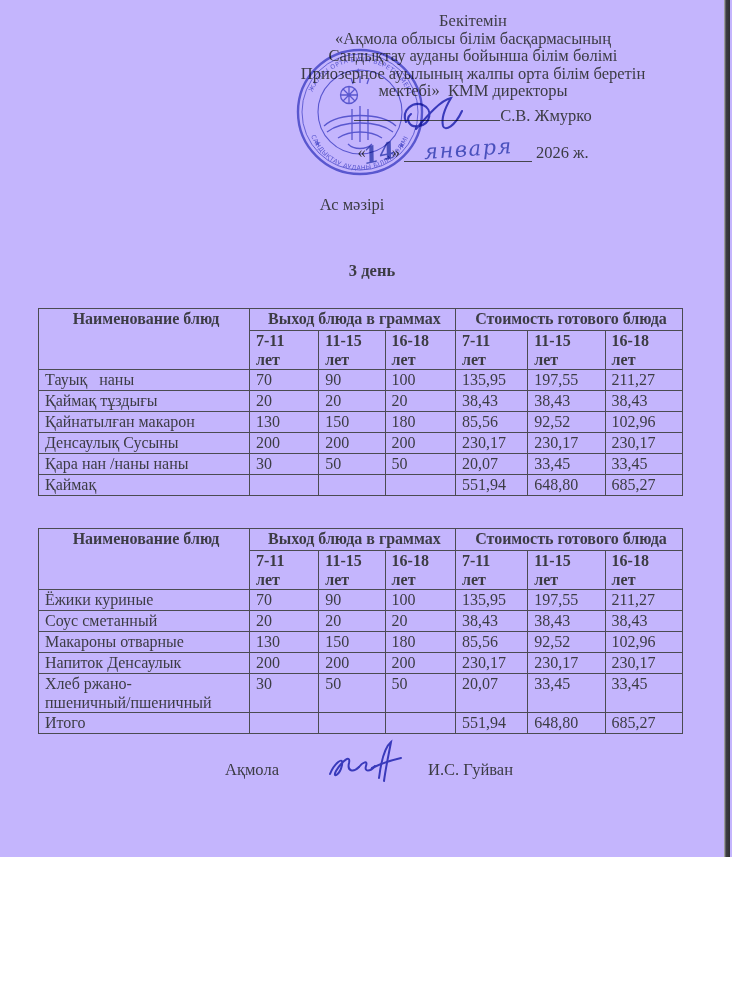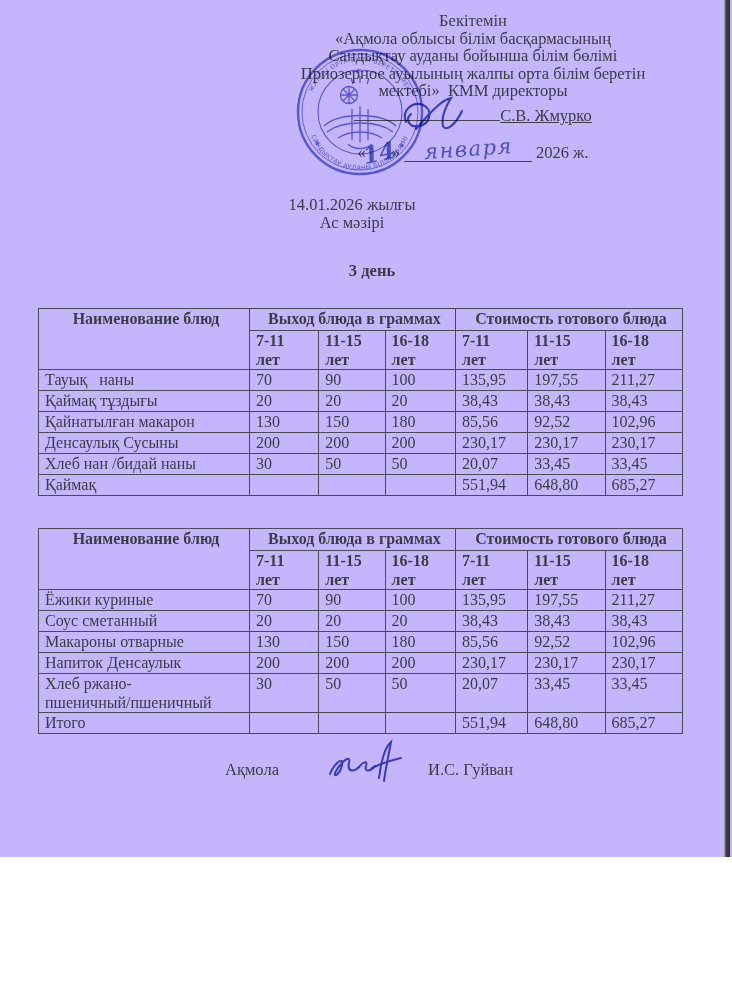--- a/index.html
+++ b/index.html
@@ -7,21 +7,21 @@
     position:relative; width:732px; height:857px; overflow:hidden;
     background:#c4b5fd; color:#3c3c44;
     font-family:"Liberation Serif","DejaVu Serif",serif;
   }
   
   .approval{
     position:absolute; top:12px; left:273px; width:400px;
     text-align:center; font-size:16.5px; line-height:17.6px;
   }
   .approval .line{white-space:pre;}
-  .sig-line{margin-top:5px; white-space:pre;text-decoration:underline;}
+  .sig-line{margin-top:5px; white-space:pre;}
   .u-line{
     display:inline-block; width:146px; height:15px;
     border-bottom:1.6px solid #45454c; vertical-align:baseline;
   }
   .date-line{margin-top:16px; white-space:pre; font-size:16.5px;}
   .hw-day{
     display:inline-block; font-size:23px; font-style:italic; font-weight:bold;
     color:#4a51bd; transform:rotate(-12deg); position:relative; top:3px; margin:0 -3px;
     font-family:"DejaVu Serif",serif;
   }
@@ -124,21 +124,20 @@
   </svg>
 
   <svg class="sig-director" width="72" height="40" viewBox="0 0 72 40">
     <g stroke="#4a51bd" fill="none" stroke-width="2.1" stroke-linecap="round">
       <path d="M10,26 C5,14 17,5 27,9 C37,13 35,28 23,30 C13,32 9,23 15,18"></path>
       <path d="M20,33 C32,19 45,4 55,2 C49,12 45,22 47,30 C49,36 59,30 66,15"></path>
     </g>
   </svg>
 
   <div class="menu-date-block">
-    <div>14.01.2026 жылғы</div>
     <div>Ас мәзірі</div>
   </div>
 
   <div class="day-heading">3 день</div>
 
   <table class="menu" id="table1">
     <colgroup>
         <col style="width:210px">
         <col style="width:69px">
         <col style="width:66px">
@@ -191,21 +190,21 @@
     <tr>
       <td class="name">Денсаулық Сусыны</td>
       <td class="val">200</td>
       <td class="val">200</td>
       <td class="val">200</td>
       <td class="val">230,17</td>
       <td class="val">230,17</td>
       <td class="val">230,17</td>
     </tr>
     <tr>
-      <td class="name">Хлеб нан /бидай наны</td>
+      <td class="name">Қара нан /наны наны</td>
       <td class="val">30</td>
       <td class="val">50</td>
       <td class="val">50</td>
       <td class="val">20,07</td>
       <td class="val">33,45</td>
       <td class="val">33,45</td>
     </tr>
     <tr>
       <td class="name">Қаймақ</td>
       <td class="val"></td>

